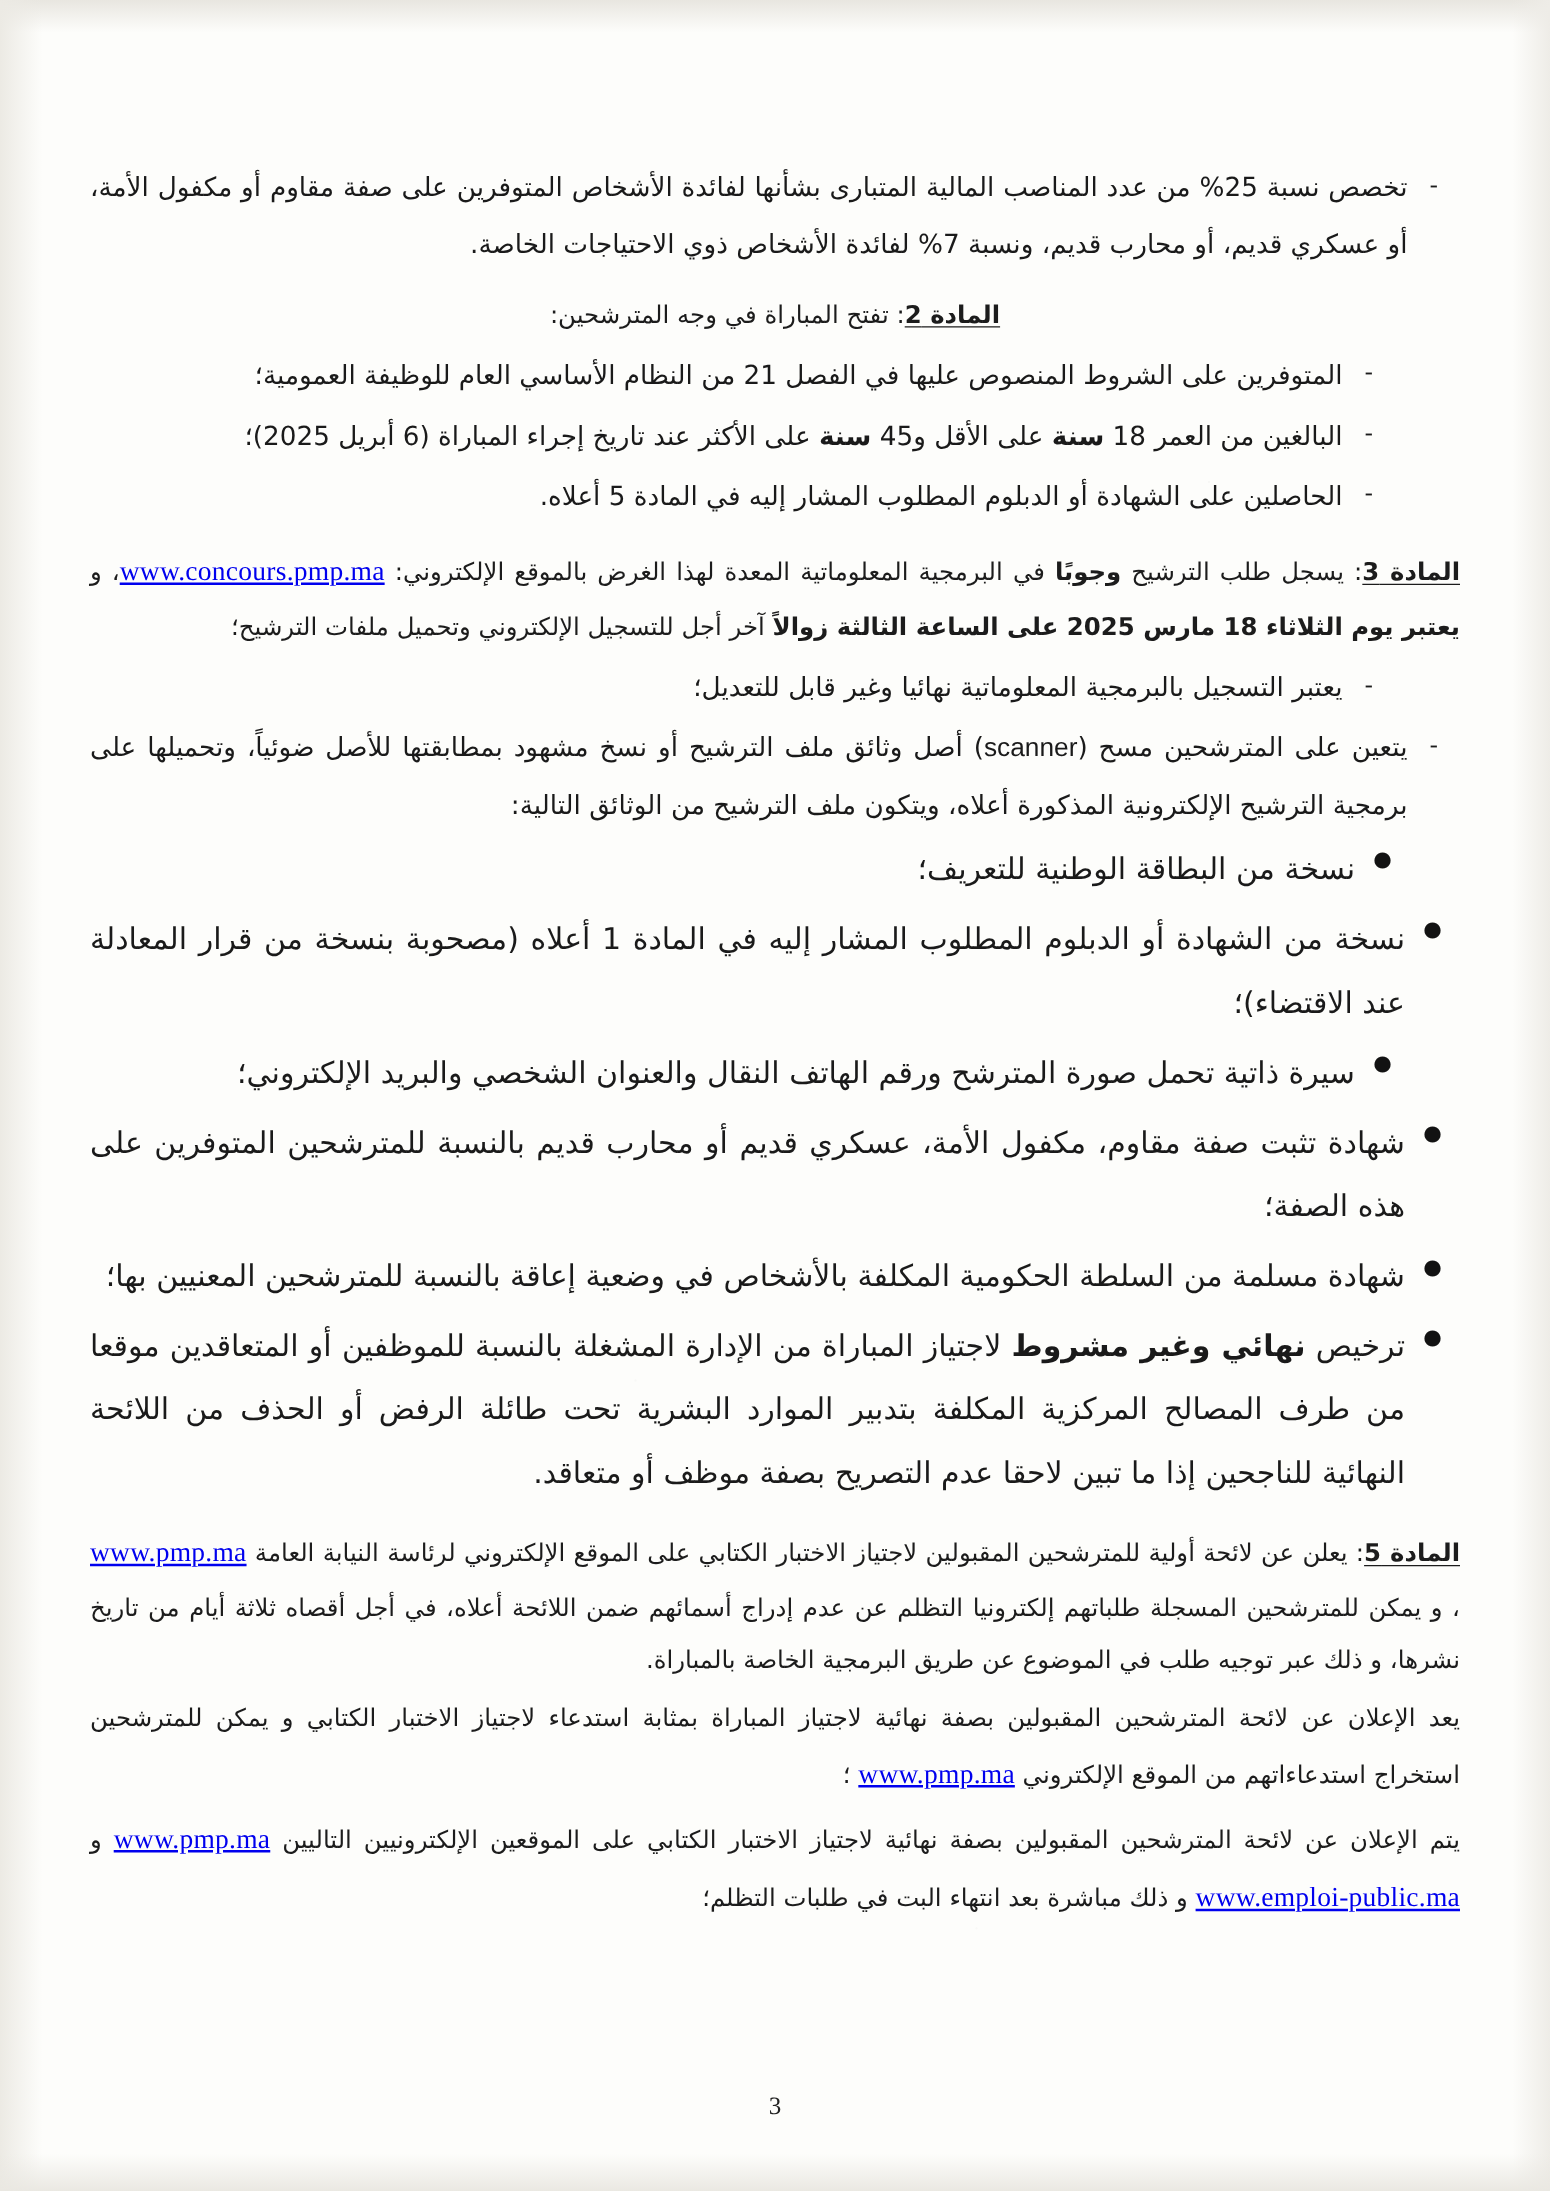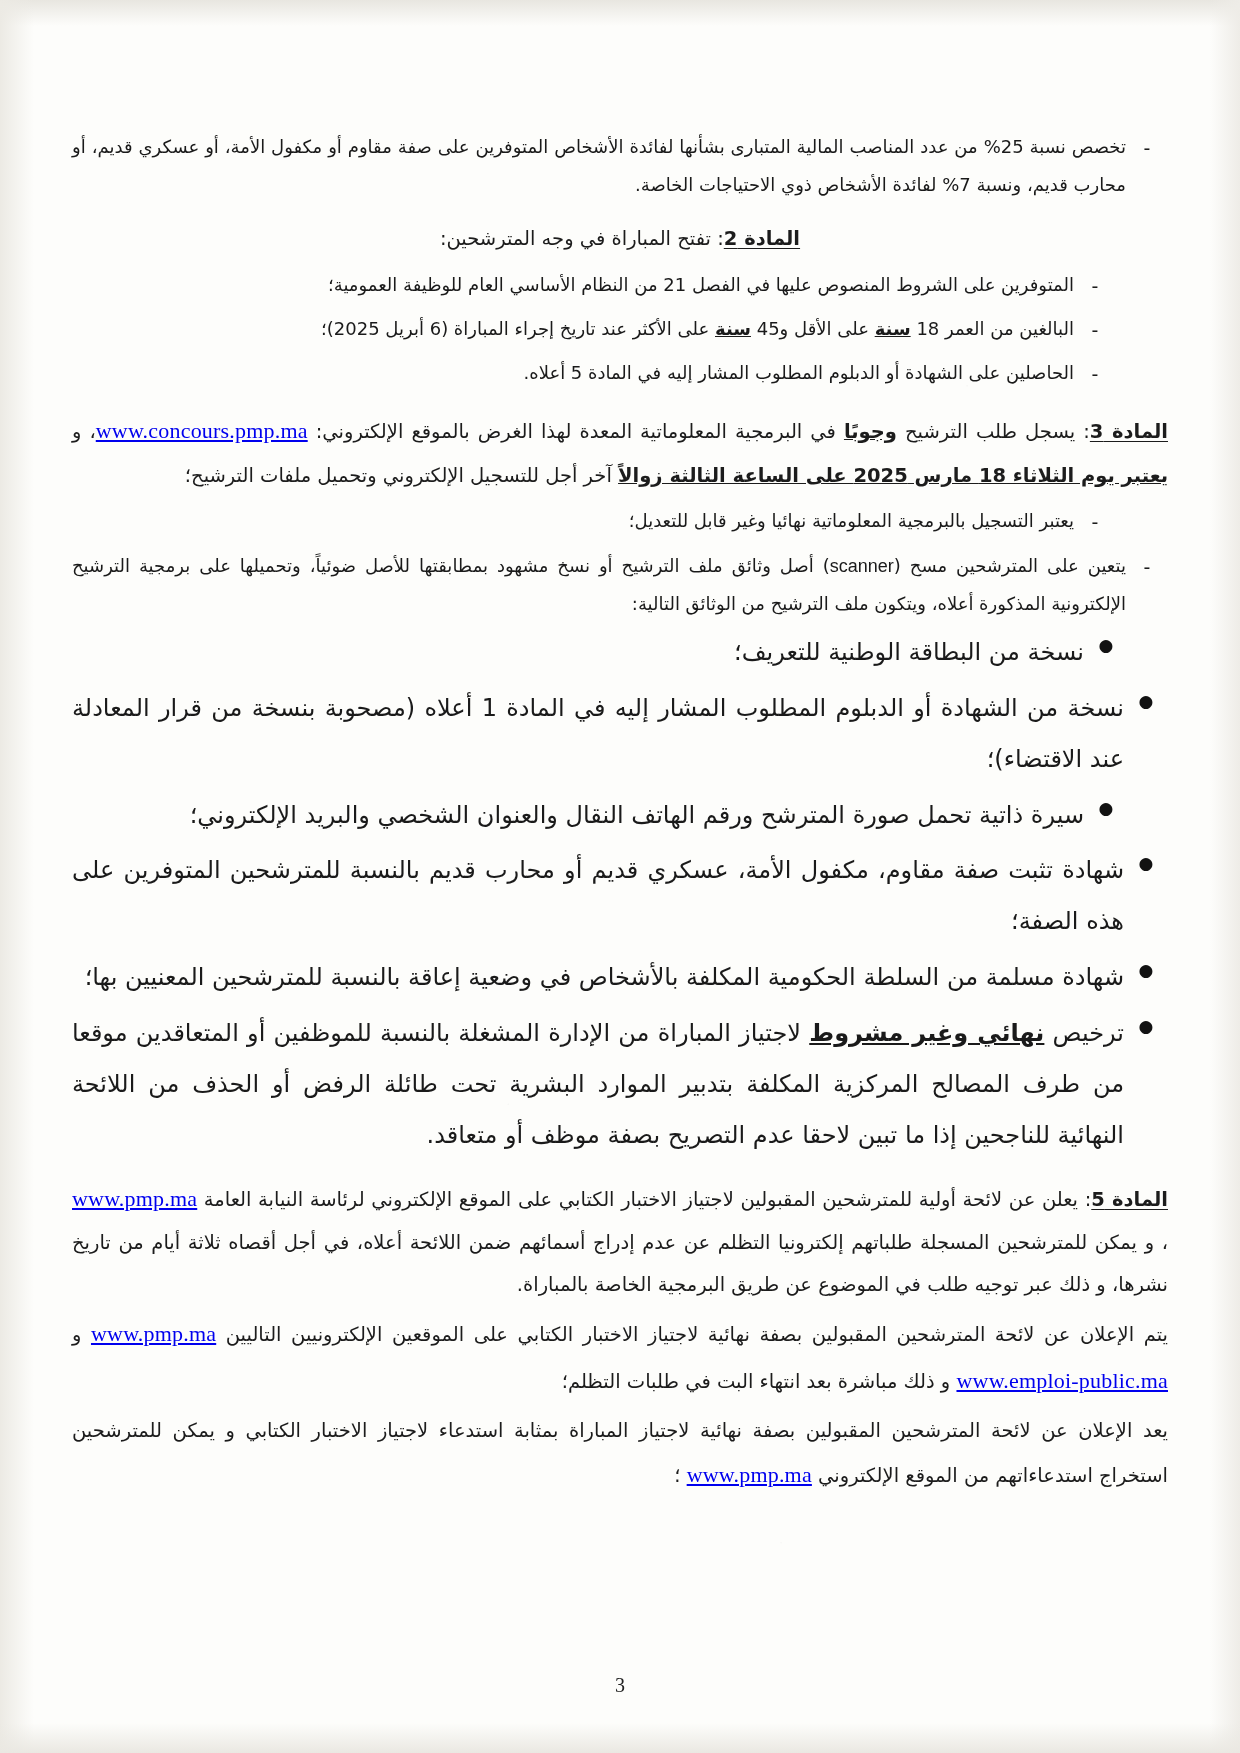--- a/index.html
+++ b/index.html
@@ -71,21 +71,21 @@
   .dash-marker {
     flex: 0 0 auto;
     width: 42px;
     text-align: center;
     font-size: 19px;
     line-height: 2.12;
     color: #1c1c1c;
   }
   .dash-body {
     flex: 1 1 auto;
-    font-size: 18px;
+    font-size: 21px;
     line-height: 2.12;
     text-align: justify;
   }
   
   .indent-dash {
     margin-right: 52px;
   }
   .bullet-item {
     display: flex;
     flex-direction: row;
@@ -109,21 +109,20 @@
   .bullet-indent {
     margin-right: 40px;
   }
   .article-label {
     font-weight: bold;
     text-decoration: underline;
     text-underline-offset: 3px;
   }
   .bold {
     font-weight: bold;
-    text-decoration: underline;
   }
   .url {
     text-decoration: underline;
     text-underline-offset: 2px;
     font-family: "Liberation Serif", "DejaVu Serif", serif;
     font-size: 22px;
     letter-spacing: 0.2px;
     direction: ltr;
     unicode-bidi: isolate;
     display: inline-block;
@@ -243,25 +242,25 @@
     </div>
 
     <div class="block-gap-sm"></div>
 
 
     <p class="para">
       <span class="article-label">المادة 5</span><span>: يعلن عن لائحة أولية للمترشحين المقبولين لاجتياز الاختبار الكتابي على الموقع الإلكتروني لرئاسة النيابة العامة </span><a class="url" href="#">www.pmp.ma</a><span> ، و يمكن للمترشحين المسجلة طلباتهم إلكترونيا التظلم عن عدم إدراج أسمائهم ضمن اللائحة أعلاه، في أجل أقصاه ثلاثة أيام من تاريخ نشرها، و ذلك عبر توجيه طلب في الموضوع عن طريق البرمجية الخاصة بالمباراة.</span>
     </p>
 
     <p class="para">
+      <span>يعد الإعلان عن لائحة المترشحين المقبولين بصفة نهائية لاجتياز المباراة بمثابة استدعاء لاجتياز الاختبار الكتابي و يمكن للمترشحين استخراج استدعاءاتهم من الموقع الإلكتروني </span><a class="url" href="#">www.pmp.ma</a><span> ؛</span>
+    </p>
+
+    <p class="para">
       <span>يتم الإعلان عن لائحة المترشحين المقبولين بصفة نهائية لاجتياز الاختبار الكتابي على الموقعين الإلكترونيين التاليين</span>
       <a class="url" href="#">www.pmp.ma</a><span> و </span><a class="url" href="#">www.emploi-public.ma</a><span> و ذلك مباشرة بعد انتهاء البت في طلبات التظلم؛</span>
-    </p>
-
-    <p class="para">
-      <span>يعد الإعلان عن لائحة المترشحين المقبولين بصفة نهائية لاجتياز المباراة بمثابة استدعاء لاجتياز الاختبار الكتابي و يمكن للمترشحين استخراج استدعاءاتهم من الموقع الإلكتروني </span><a class="url" href="#">www.pmp.ma</a><span> ؛</span>
     </p>
 
   </div>
 
   <div class="page-number">3</div>
   <div class="speckle"></div>
 </div>
 
 </body></html>

